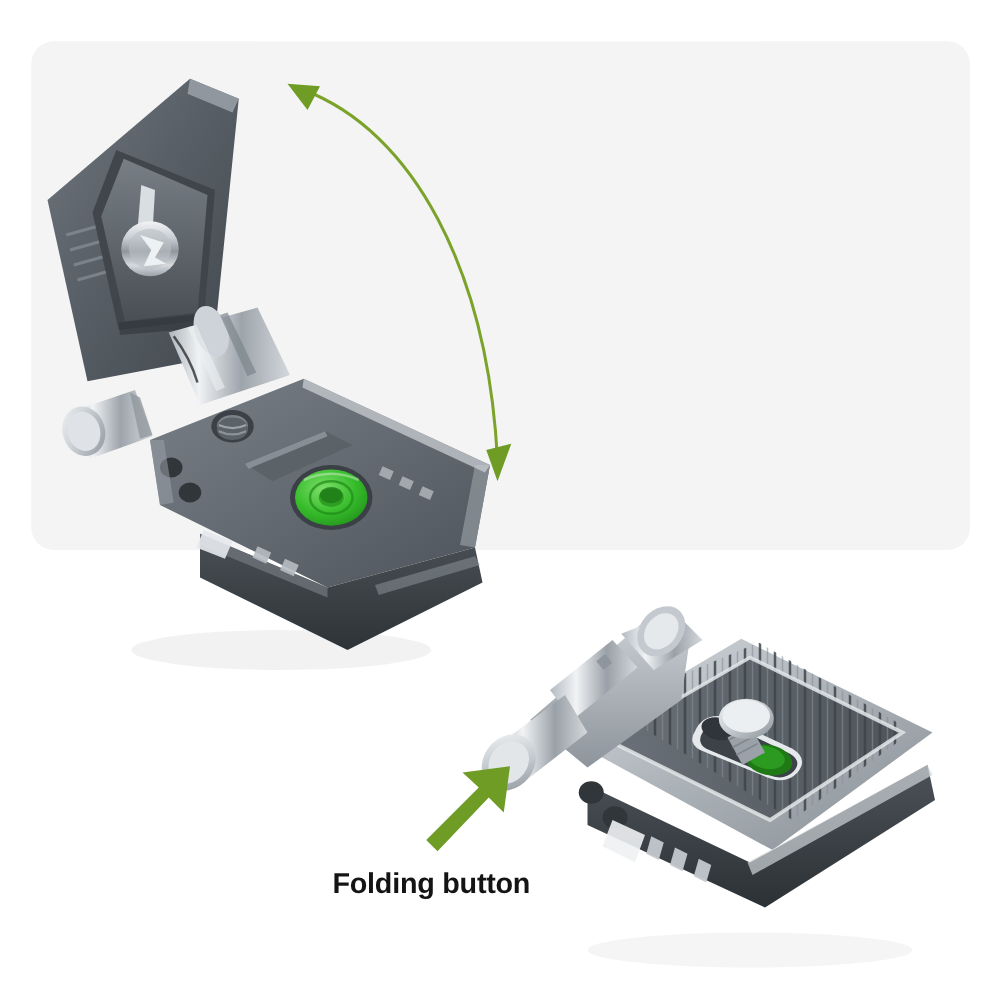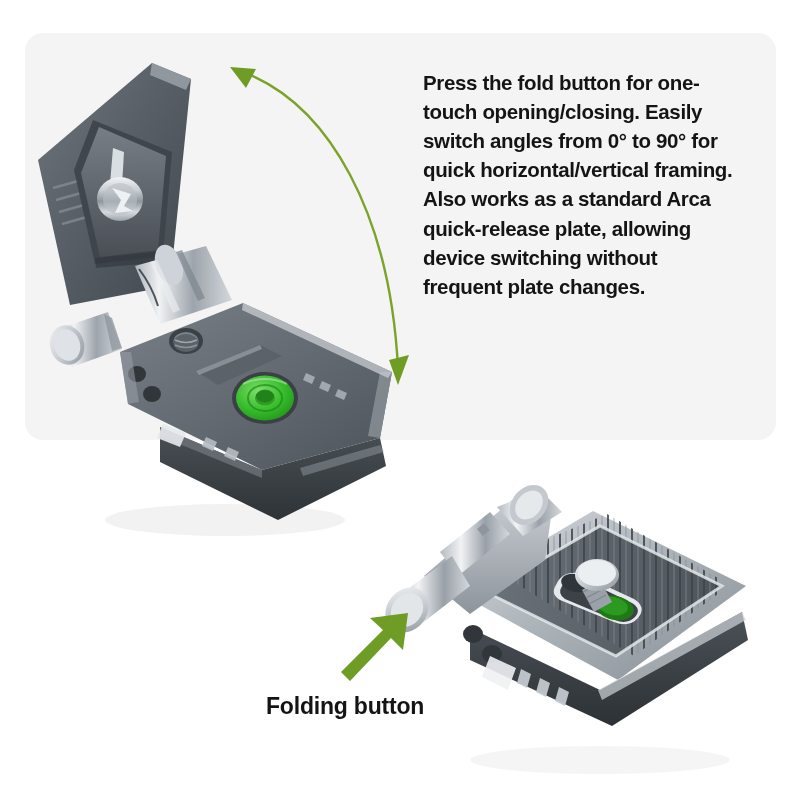--- a/index.html
+++ b/index.html
@@ -370,18 +370,17 @@
     <path d="M 490,656 L 516,668 L 508,690 L 482,677 Z" fill="#eef1f3" opacity="0.9"></path>
 
     <path d="M 598,690 L 742,612 L 746,620 L 602,700 Z" fill="#cfd4d8" opacity="0.7"></path>
   </svg>
 
   <svg class="art" viewBox="0 0 800 800">
     <path d="M 341,672 L 383,630 L 370,618 L 408,613 L 403,650 L 391,638 L 350,681 Z" fill="#6f9c24"></path>
   </svg>
 
   <div id="text-column">
-    <p id="body-copy">Press the fold button for one-touch opening/closing. Easily switch angles from 0° to 90° for quick horizontal/vertical framing. Also works as a standard Arca quick-release plate, allowing device switching without frequent plate changes.</p>
   </div>
 
   <div id="folding-caption">Folding button</div>
 
 </div>
 
 </body></html>

